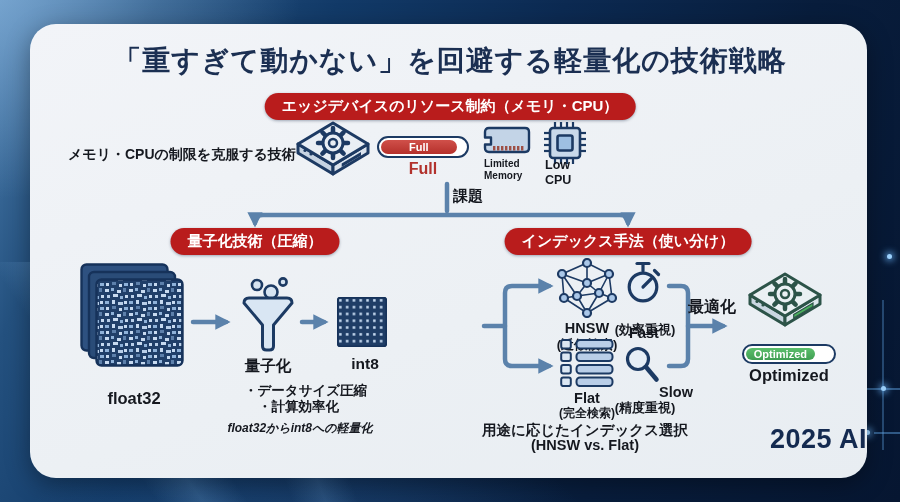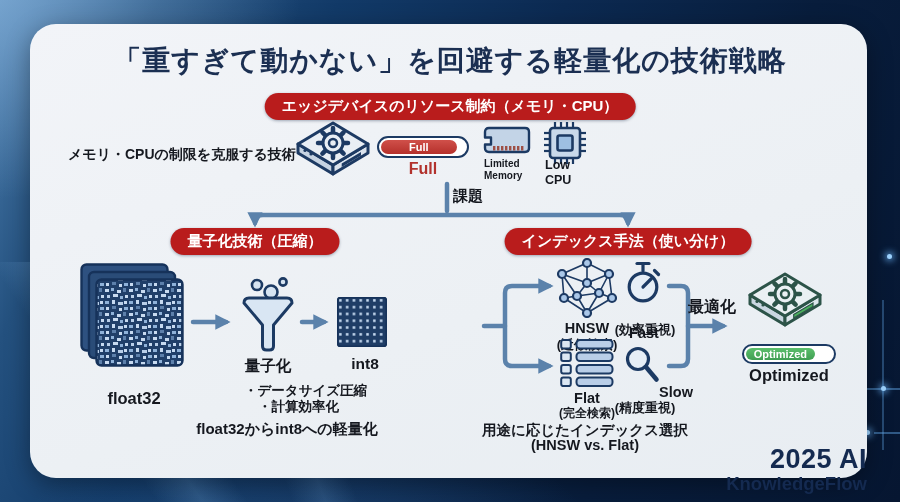--- a/index.html
+++ b/index.html
@@ -34,21 +34,21 @@
   .gauge{
     position:absolute;height:22px;background:#ffffff;border:2.5px solid #1c3a63;
     border-radius:12px;box-sizing:border-box;padding:2px;
   }
   .gauge-fill{
     height:100%;border-radius:8px;display:flex;align-items:center;justify-content:center;
     color:#fff;font-size:11px;font-weight:700;
   }
   .fill-red{width:90%;background:linear-gradient(#d0504a,#b5302b);}
   .fill-green{width:80%;background:linear-gradient(#5cbf6d,#3f9e52);}
-  .footer{position:absolute;right:33px;top:425px;text-align:right;color:#142a50;line-height:1.08;margin-top:20px;}
+  .footer{position:absolute;right:33px;top:425px;text-align:right;color:#142a50;line-height:1.08;}
   .footer .l1{font-size:27px;font-weight:800;letter-spacing:.5px;}
   .footer .l2{font-size:18.5px;font-weight:800;}
   svg{display:block;}
   .con{fill:none;stroke:#5b82ab;stroke-width:4.5;stroke-linecap:round;stroke-linejoin:round;}
   .dot{position:absolute;width:5px;height:5px;border-radius:50%;background:#9fd4ff;
        box-shadow:0 0 7px 2px rgba(110,185,255,.8);}
   .cline{position:absolute;background:rgba(100,170,235,.45);}
 </style>
 </head>
 <body>
@@ -209,21 +209,21 @@
         <rect width="6.8" height="6.8" fill="#1f3d66"></rect>
         <rect x="2.1" y="2.1" width="2.5" height="2.5" fill="#cadef4"></rect>
       </pattern>
     </defs>
     <rect x="0.5" y="0.5" width="49" height="49" rx="3.5" fill="url(#dots)" stroke="#16325a" stroke-width="2.2"></rect>
   </svg>
   <div class="t cx" style="left:365px;top:355px;font-size:15.5px;">int8</div>
 
   <div class="t" style="left:244px;top:382px;font-size:13.5px;">・データサイズ圧縮</div>
   <div class="t" style="left:258px;top:398px;font-size:13.5px;">・計算効率化</div>
-  <div class="t cx" style="left:287px;top:420px;font-size:15px;">float32からint8への軽量化</div>
+  <div class="t cx" style="left:300px;top:420px;font-size:12px;font-style:italic;">float32からint8への軽量化</div>
 
   <svg class="abs" style="left:557px;top:258px;" width="60" height="60" viewBox="0 0 60 60">
     <path d="M30,5 L52,16 L55,40 L30,55 L7,40 L5,16 Z M30,5 L30,25 M5,16 L30,25 M52,16 L30,25 M30,25 L42,35 M30,25 L20,38 M20,38 L7,40 M20,38 L30,55 M42,35 L55,40 M42,35 L30,55 M20,38 L42,35 M5,16 L20,38 M52,16 L42,35" fill="none" stroke="#1d3a63" stroke-width="1.6"></path>
     <g fill="#aac7e8" stroke="#1d3a63" stroke-width="2.2">
       <circle cx="30" cy="5" r="4"></circle>
         <circle cx="52" cy="16" r="4"></circle>
         <circle cx="55" cy="40" r="4"></circle>
       <circle cx="30" cy="55" r="4"></circle>
         <circle cx="7" cy="40" r="4"></circle>
         <circle cx="5" cy="16" r="4"></circle>
@@ -299,16 +299,15 @@
 
   <div class="gauge" style="left:742px;top:344px;width:94px;height:20px;">
     <div class="gauge-fill fill-green">
       <span>Optimized</span>
     </div>
   </div>
   <div class="t cx" style="left:789px;top:366px;font-size:16.5px;">Optimized</div>
 
   <div class="footer">
     <div class="l1">2025 AI</div>
-    <div class="l2">KnowledgeFlow</div>
   </div>
 
 </div>
 
 </body></html>

